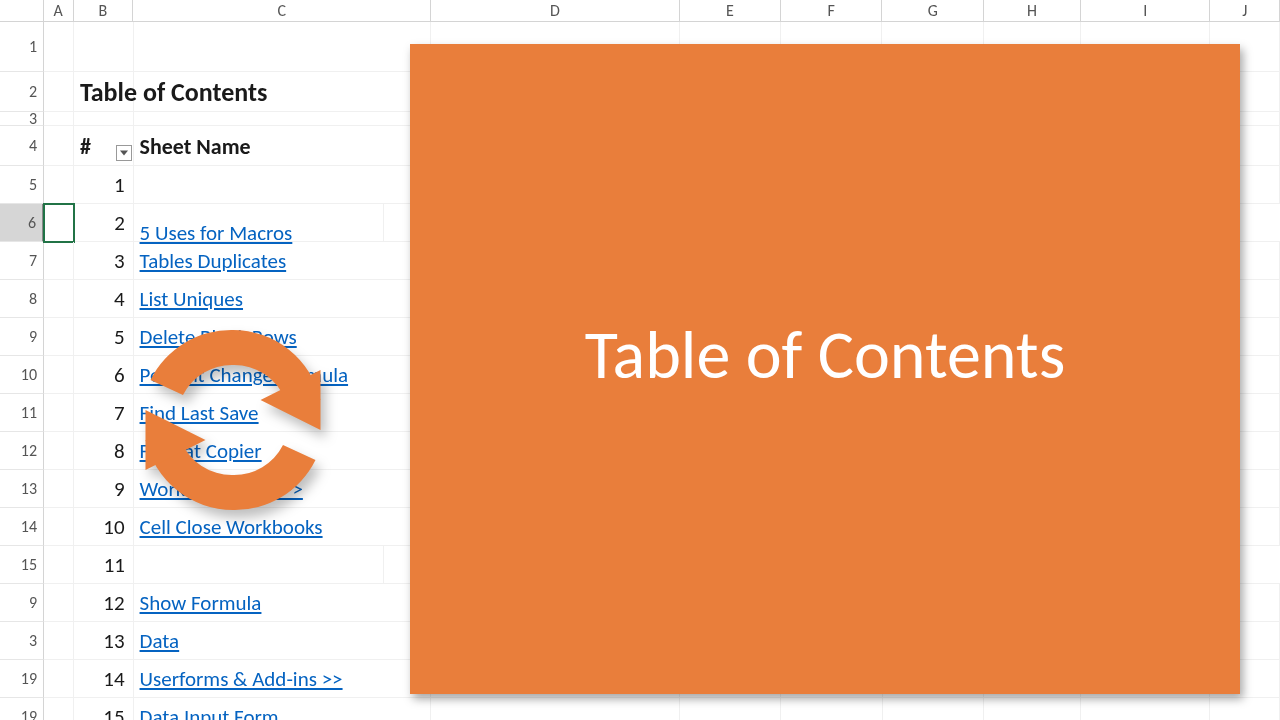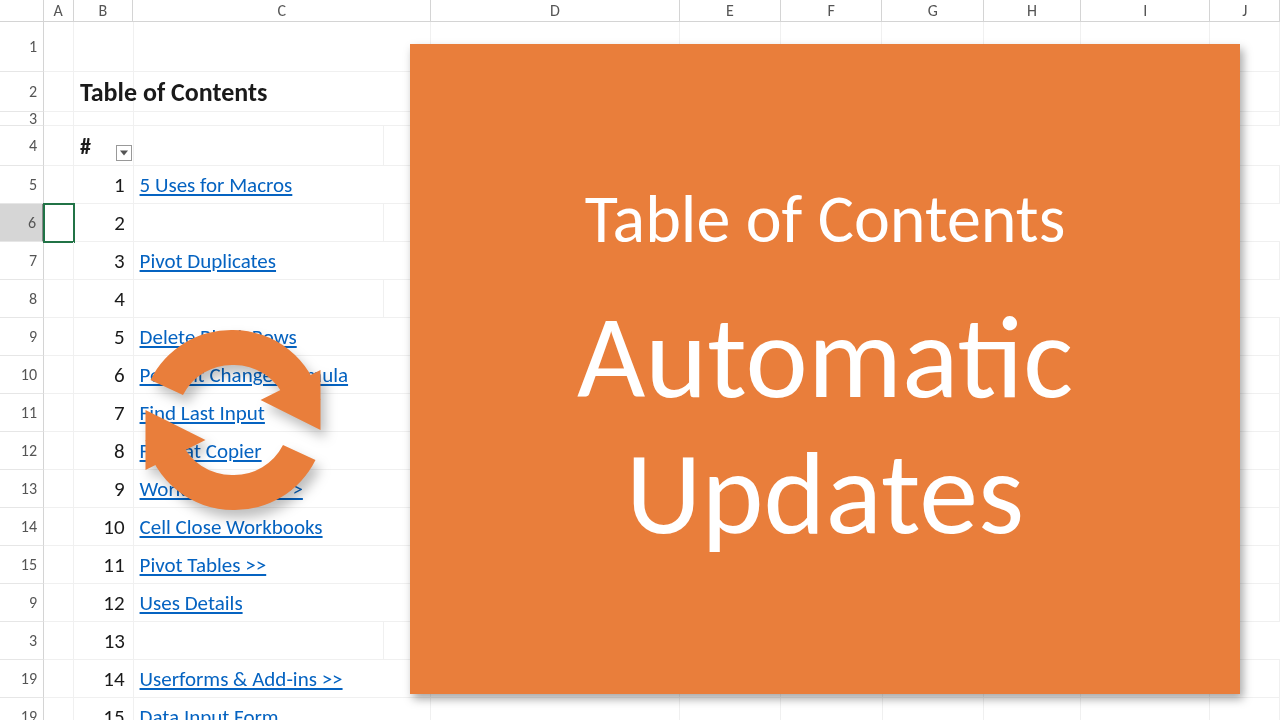--- a/index.html
+++ b/index.html
@@ -108,32 +108,33 @@
         <div class="cell" style="width: 102px; height: 14px;"></div>
         <div class="cell" style="width: 102px; height: 14px;"></div>
         <div class="cell" style="width: 102px; height: 14px;"></div>
         <div class="cell" style="width: 98px; height: 14px;"></div>
         <div class="cell" style="width: 130px; height: 14px;"></div>
         <div class="cell" style="width: 70px; height: 14px;"></div>
       </div>
       <div class="grid-row" style="height: 40px;">
         <div class="cell" style="width: 30px; height: 40px;"></div>
         <div class="cell hdr" style="width: 60px; height: 40px; justify-content: flex-start;">#</div>
+        <div class="cell hdr" style="width: 300px; height: 40px;">Sheet Name</div>
         <div class="cell" style="width: 250px; height: 40px;"></div>
         <div class="cell" style="width: 102px; height: 40px;"></div>
         <div class="cell" style="width: 102px; height: 40px;"></div>
         <div class="cell" style="width: 102px; height: 40px;"></div>
         <div class="cell" style="width: 98px; height: 40px;"></div>
         <div class="cell" style="width: 130px; height: 40px;"></div>
         <div class="cell" style="width: 70px; height: 40px;"></div>
       </div>
       <div class="grid-row" style="height: 38px;">
         <div class="cell" style="width: 30px; height: 38px;"></div>
         <div class="cell num" style="width: 60px; height: 38px;">1</div>
-        <div class="cell" style="width: 300px; height: 38px; overflow: visible;">
+        <div class="cell" style="width: 300px; height: 38px; overflow: visible; margin-top: 48px;">
           <span class="link">5 Uses for Macros</span>
         </div>
         <div class="cell" style="width: 250px; height: 38px;"></div>
         <div class="cell" style="width: 102px; height: 38px;"></div>
         <div class="cell" style="width: 102px; height: 38px;"></div>
         <div class="cell" style="width: 102px; height: 38px;"></div>
         <div class="cell" style="width: 98px; height: 38px;"></div>
         <div class="cell" style="width: 130px; height: 38px;"></div>
         <div class="cell" style="width: 70px; height: 38px;"></div>
       </div>
@@ -145,33 +146,36 @@
         <div class="cell" style="width: 102px; height: 38px;"></div>
         <div class="cell" style="width: 102px; height: 38px;"></div>
         <div class="cell" style="width: 98px; height: 38px;"></div>
         <div class="cell" style="width: 130px; height: 38px;"></div>
         <div class="cell" style="width: 70px; height: 38px;"></div>
       </div>
       <div class="grid-row" style="height: 38px;">
         <div class="cell" style="width: 30px; height: 38px;"></div>
         <div class="cell num" style="width: 60px; height: 38px;">3</div>
         <div class="cell" style="width: 300px; height: 38px; overflow: visible;">
-          <span class="link">Pivot Duplicates</span>
+          <span class="link">Tables Duplicates</span>
         </div>
         <div class="cell" style="width: 250px; height: 38px;"></div>
         <div class="cell" style="width: 102px; height: 38px;"></div>
         <div class="cell" style="width: 102px; height: 38px;"></div>
         <div class="cell" style="width: 102px; height: 38px;"></div>
         <div class="cell" style="width: 98px; height: 38px;"></div>
         <div class="cell" style="width: 130px; height: 38px;"></div>
         <div class="cell" style="width: 70px; height: 38px;"></div>
       </div>
       <div class="grid-row" style="height: 38px;">
         <div class="cell" style="width: 30px; height: 38px;"></div>
         <div class="cell num" style="width: 60px; height: 38px;">4</div>
+        <div class="cell" style="width: 300px; height: 38px; overflow: visible;">
+          <span class="link">List Uniques</span>
+        </div>
         <div class="cell" style="width: 250px; height: 38px;"></div>
         <div class="cell" style="width: 102px; height: 38px;"></div>
         <div class="cell" style="width: 102px; height: 38px;"></div>
         <div class="cell" style="width: 102px; height: 38px;"></div>
         <div class="cell" style="width: 98px; height: 38px;"></div>
         <div class="cell" style="width: 130px; height: 38px;"></div>
         <div class="cell" style="width: 70px; height: 38px;"></div>
       </div>
       <div class="grid-row" style="height: 38px;">
         <div class="cell" style="width: 30px; height: 38px;"></div>
@@ -198,21 +202,21 @@
         <div class="cell" style="width: 102px; height: 38px;"></div>
         <div class="cell" style="width: 102px; height: 38px;"></div>
         <div class="cell" style="width: 98px; height: 38px;"></div>
         <div class="cell" style="width: 130px; height: 38px;"></div>
         <div class="cell" style="width: 70px; height: 38px;"></div>
       </div>
       <div class="grid-row" style="height: 38px;">
         <div class="cell" style="width: 30px; height: 38px;"></div>
         <div class="cell num" style="width: 60px; height: 38px;">7</div>
         <div class="cell" style="width: 300px; height: 38px; overflow: visible;">
-          <span class="link">Find Last Input</span>
+          <span class="link">Find Last Save</span>
         </div>
         <div class="cell" style="width: 250px; height: 38px;"></div>
         <div class="cell" style="width: 102px; height: 38px;"></div>
         <div class="cell" style="width: 102px; height: 38px;"></div>
         <div class="cell" style="width: 102px; height: 38px;"></div>
         <div class="cell" style="width: 98px; height: 38px;"></div>
         <div class="cell" style="width: 130px; height: 38px;"></div>
         <div class="cell" style="width: 70px; height: 38px;"></div>
       </div>
       <div class="grid-row" style="height: 38px;">
@@ -253,48 +257,48 @@
         <div class="cell" style="width: 102px; height: 38px;"></div>
         <div class="cell" style="width: 102px; height: 38px;"></div>
         <div class="cell" style="width: 102px; height: 38px;"></div>
         <div class="cell" style="width: 98px; height: 38px;"></div>
         <div class="cell" style="width: 130px; height: 38px;"></div>
         <div class="cell" style="width: 70px; height: 38px;"></div>
       </div>
       <div class="grid-row" style="height: 38px;">
         <div class="cell" style="width: 30px; height: 38px;"></div>
         <div class="cell num" style="width: 60px; height: 38px;">11</div>
-        <div class="cell" style="width: 300px; height: 38px; overflow: visible;">
-          <span class="link">Pivot Tables &gt;&gt;</span>
-        </div>
         <div class="cell" style="width: 250px; height: 38px;"></div>
         <div class="cell" style="width: 102px; height: 38px;"></div>
         <div class="cell" style="width: 102px; height: 38px;"></div>
         <div class="cell" style="width: 102px; height: 38px;"></div>
         <div class="cell" style="width: 98px; height: 38px;"></div>
         <div class="cell" style="width: 130px; height: 38px;"></div>
         <div class="cell" style="width: 70px; height: 38px;"></div>
       </div>
       <div class="grid-row" style="height: 38px;">
         <div class="cell" style="width: 30px; height: 38px;"></div>
         <div class="cell num" style="width: 60px; height: 38px;">12</div>
         <div class="cell" style="width: 300px; height: 38px; overflow: visible;">
-          <span class="link">Uses Details</span>
+          <span class="link">Show Formula</span>
         </div>
         <div class="cell" style="width: 250px; height: 38px;"></div>
         <div class="cell" style="width: 102px; height: 38px;"></div>
         <div class="cell" style="width: 102px; height: 38px;"></div>
         <div class="cell" style="width: 102px; height: 38px;"></div>
         <div class="cell" style="width: 98px; height: 38px;"></div>
         <div class="cell" style="width: 130px; height: 38px;"></div>
         <div class="cell" style="width: 70px; height: 38px;"></div>
       </div>
       <div class="grid-row" style="height: 38px;">
         <div class="cell" style="width: 30px; height: 38px;"></div>
         <div class="cell num" style="width: 60px; height: 38px;">13</div>
+        <div class="cell" style="width: 300px; height: 38px; overflow: visible;">
+          <span class="link">Data</span>
+        </div>
         <div class="cell" style="width: 250px; height: 38px;"></div>
         <div class="cell" style="width: 102px; height: 38px;"></div>
         <div class="cell" style="width: 102px; height: 38px;"></div>
         <div class="cell" style="width: 102px; height: 38px;"></div>
         <div class="cell" style="width: 98px; height: 38px;"></div>
         <div class="cell" style="width: 130px; height: 38px;"></div>
         <div class="cell" style="width: 70px; height: 38px;"></div>
       </div>
       <div class="grid-row" style="height: 38px;">
         <div class="cell" style="width: 30px; height: 38px;"></div>
@@ -327,24 +331,20 @@
     </div>
 
   <div class="filter-chip" style="left:116px; top:145px;">
     <svg viewBox="0 0 10 6">
         <polygon points="0,0 10,0 5,6" fill="#555"></polygon>
       </svg>
   </div>
 
   <div class="overlay">
     <div class="line1">Table of Contents</div>
-    <div class="line2">
-      <span>Automatic</span><br>
-      <span>Updates</span>
-    </div>
   </div>
 
   <div class="refresh-icon">
     <svg viewBox="0 0 100 100">
       <g fill="#E97E3B">
         <path d="M50 14 A36 36 0 0 1 85 42 L71 42 A22 22 0 0 0 50 28 A22 22 0 0 0 30 40 L17 34 A36 36 0 0 1 50 14 Z"></path>
         <polygon points="85,30 85,54 61,42"></polygon>
         <path d="M50 86 A36 36 0 0 1 15 58 L29 58 A22 22 0 0 0 50 72 A22 22 0 0 0 70 60 L83 66 A36 36 0 0 1 50 86 Z"></path>
         <polygon points="15,70 15,46 39,58"></polygon>
       </g>

